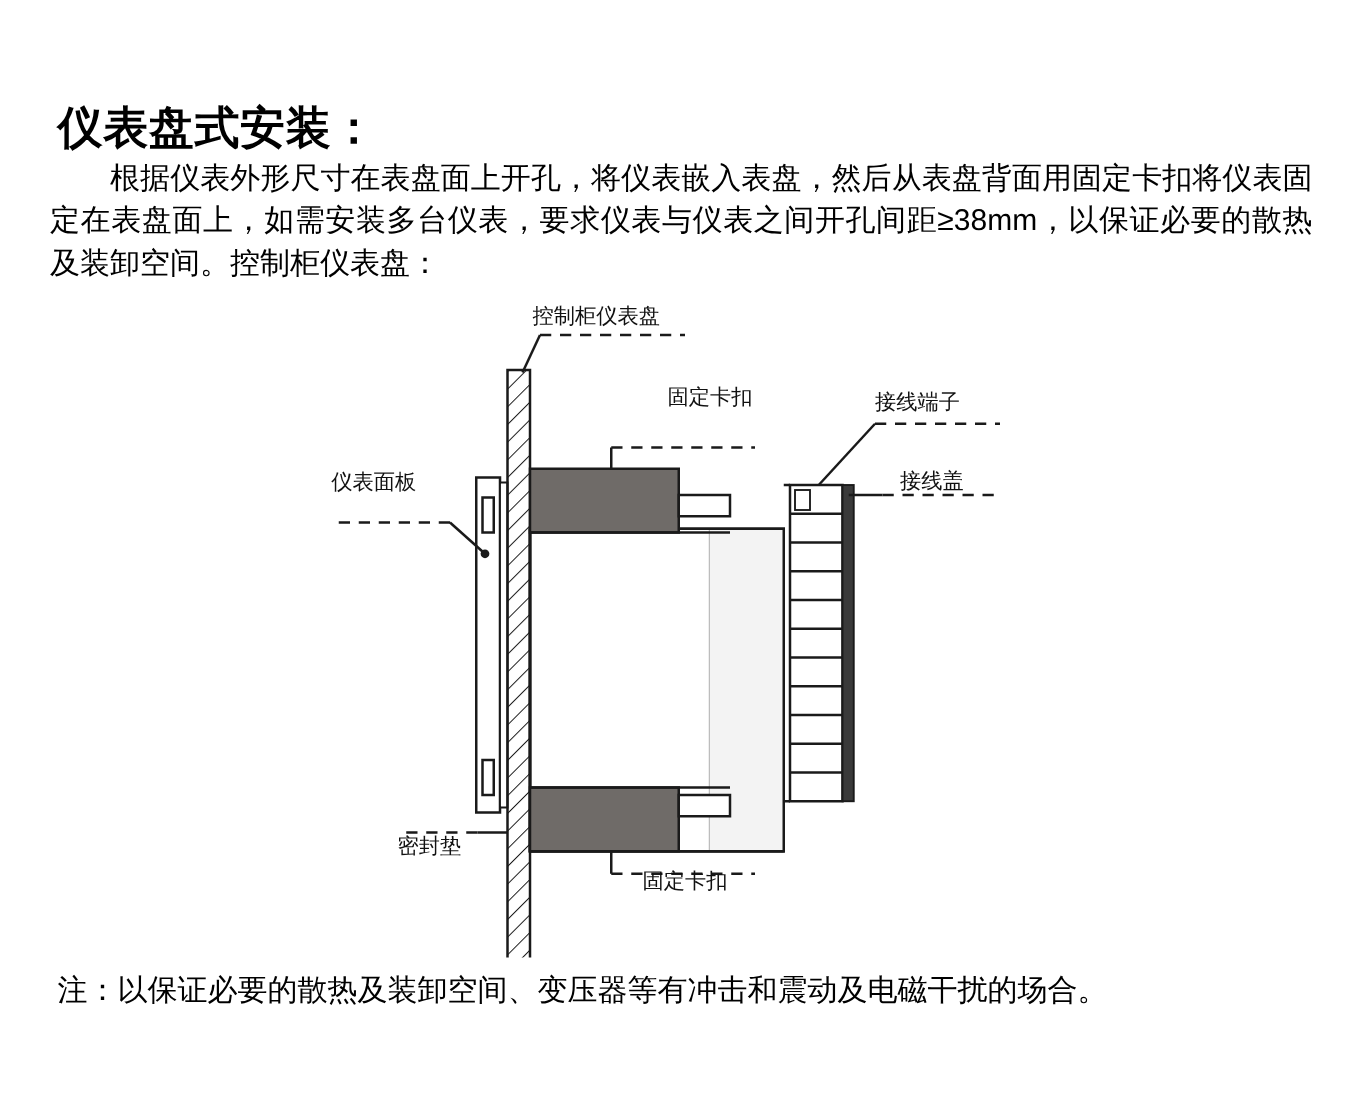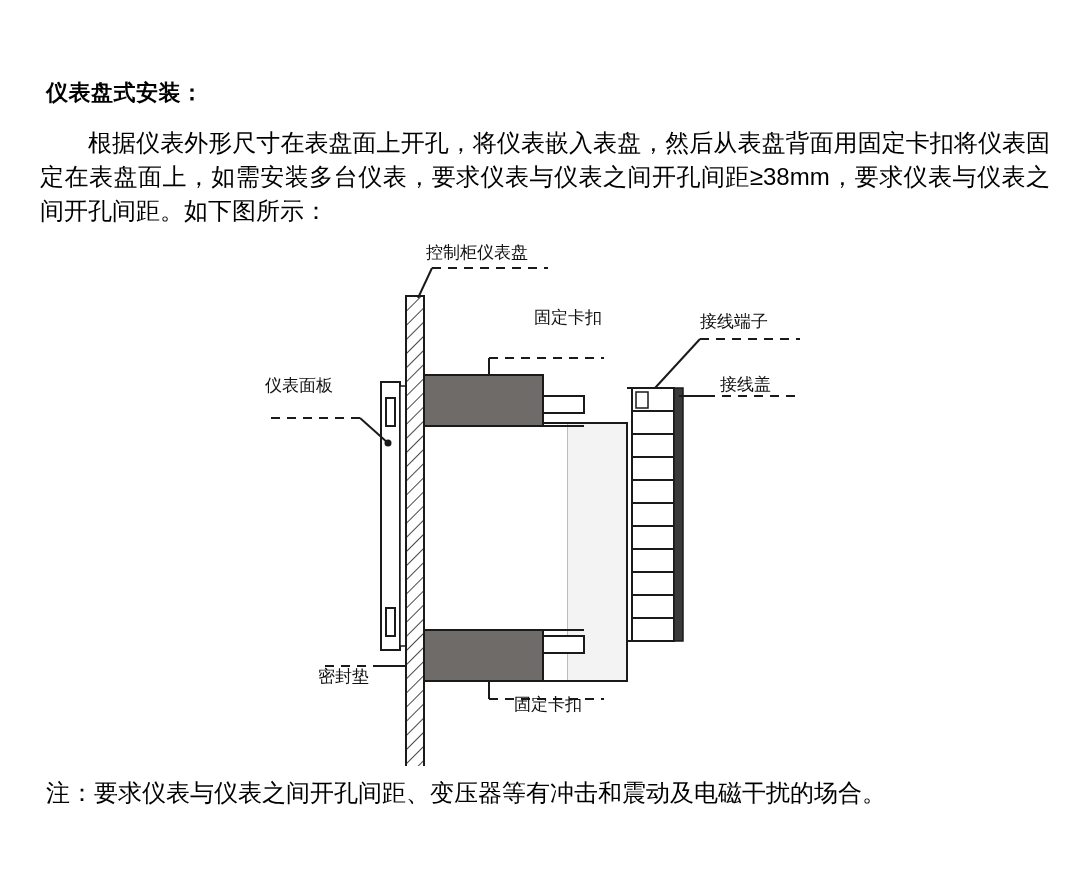--- a/index.html
+++ b/index.html
@@ -16,21 +16,21 @@
     overflow: hidden;
   }
   .page {
     position: absolute;
     inset: 0;
   }
   .heading {
     position: absolute;
     left: 46px;
     top: 78px;
-    font-size: 22px;
+    font-size: 36px;
     font-weight: bold;
     letter-spacing: 0.5px;
   }
   .body-text {
     position: absolute;
     left: 40px;
     top: 126px;
     width: 1010px;
     font-size: 24px;
     line-height: 34px;
@@ -61,21 +61,21 @@
     fill: #111111;
   }
 </style>
 </head>
 <body>
 
 <div class="page">
 
   <div class="heading">仪表盘式安装：</div>
 
-  <div class="body-text">根据仪表外形尺寸在表盘面上开孔，将仪表嵌入表盘，然后从表盘背面用固定卡扣将仪表固定在表盘面上，如需安装多台仪表，要求仪表与仪表之间开孔间距≥38mm，要求仪表与仪表之间开孔间距。如下图所示：</div>
+  <div class="body-text">根据仪表外形尺寸在表盘面上开孔，将仪表嵌入表盘，然后从表盘背面用固定卡扣将仪表固定在表盘面上，如需安装多台仪表，要求仪表与仪表之间开孔间距≥38mm，以保证必要的散热及装卸空间。控制柜仪表盘：</div>
 
   <div class="figure">
     <svg width="1080" height="530" viewBox="0 0 1080 530" xmlns="http://www.w3.org/2000/svg">
 
       <defs>
         <pattern id="hatch" width="10" height="10" patternUnits="userSpaceOnUse" patternTransform="rotate(45)">
           <line x1="0" y1="0" x2="0" y2="10" stroke="#1a1a1a" stroke-width="1.6"></line>
         </pattern>
       </defs>
 
@@ -161,15 +161,15 @@
 
       <g>
         <path d="M489 445 L489 463" fill="none" stroke="#1a1a1a" stroke-width="2"></path>
         <path d="M489 463 L604 463" fill="none" stroke="#1a1a1a" stroke-width="2" stroke-dasharray="9 7"></path>
       </g>
       <text class="lbl" x="514" y="474">固定卡扣</text>
 
     </svg>
   </div>
 
-  <div class="footnote">注：要求仪表与仪表之间开孔间距、变压器等有冲击和震动及电磁干扰的场合。</div>
+  <div class="footnote">注：以保证必要的散热及装卸空间、变压器等有冲击和震动及电磁干扰的场合。</div>
 
 </div>
 
 </body></html>

